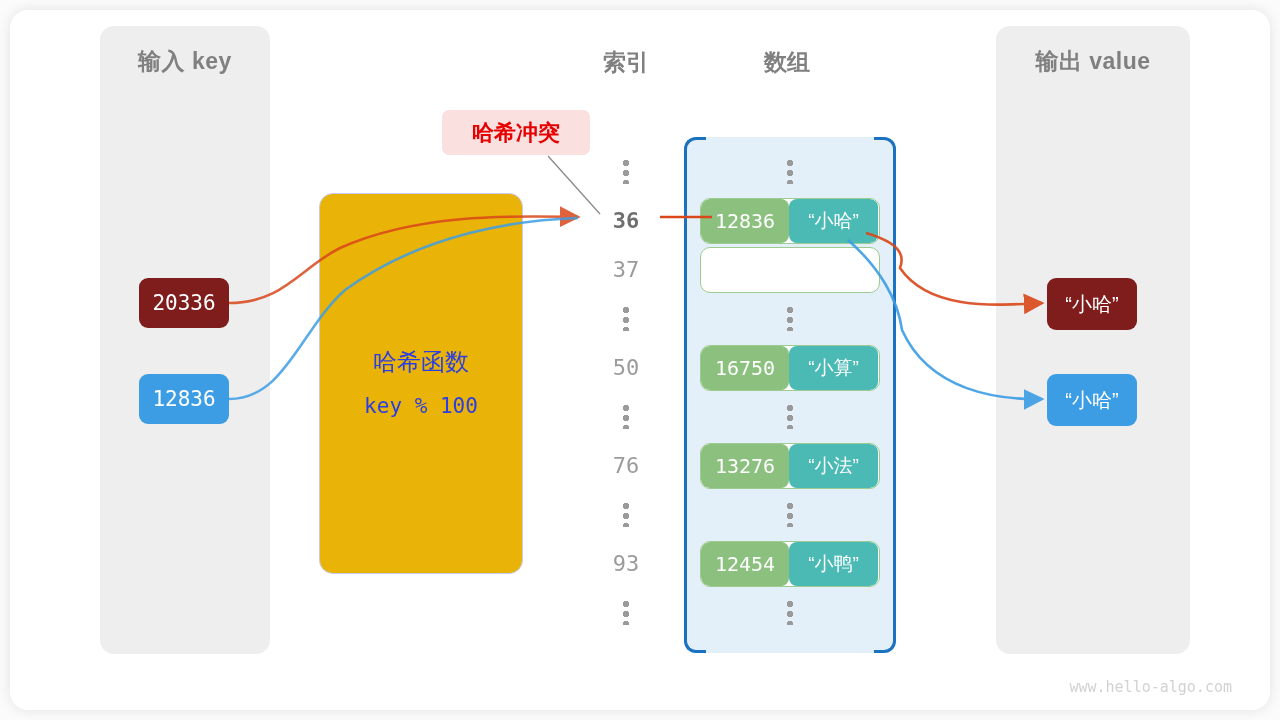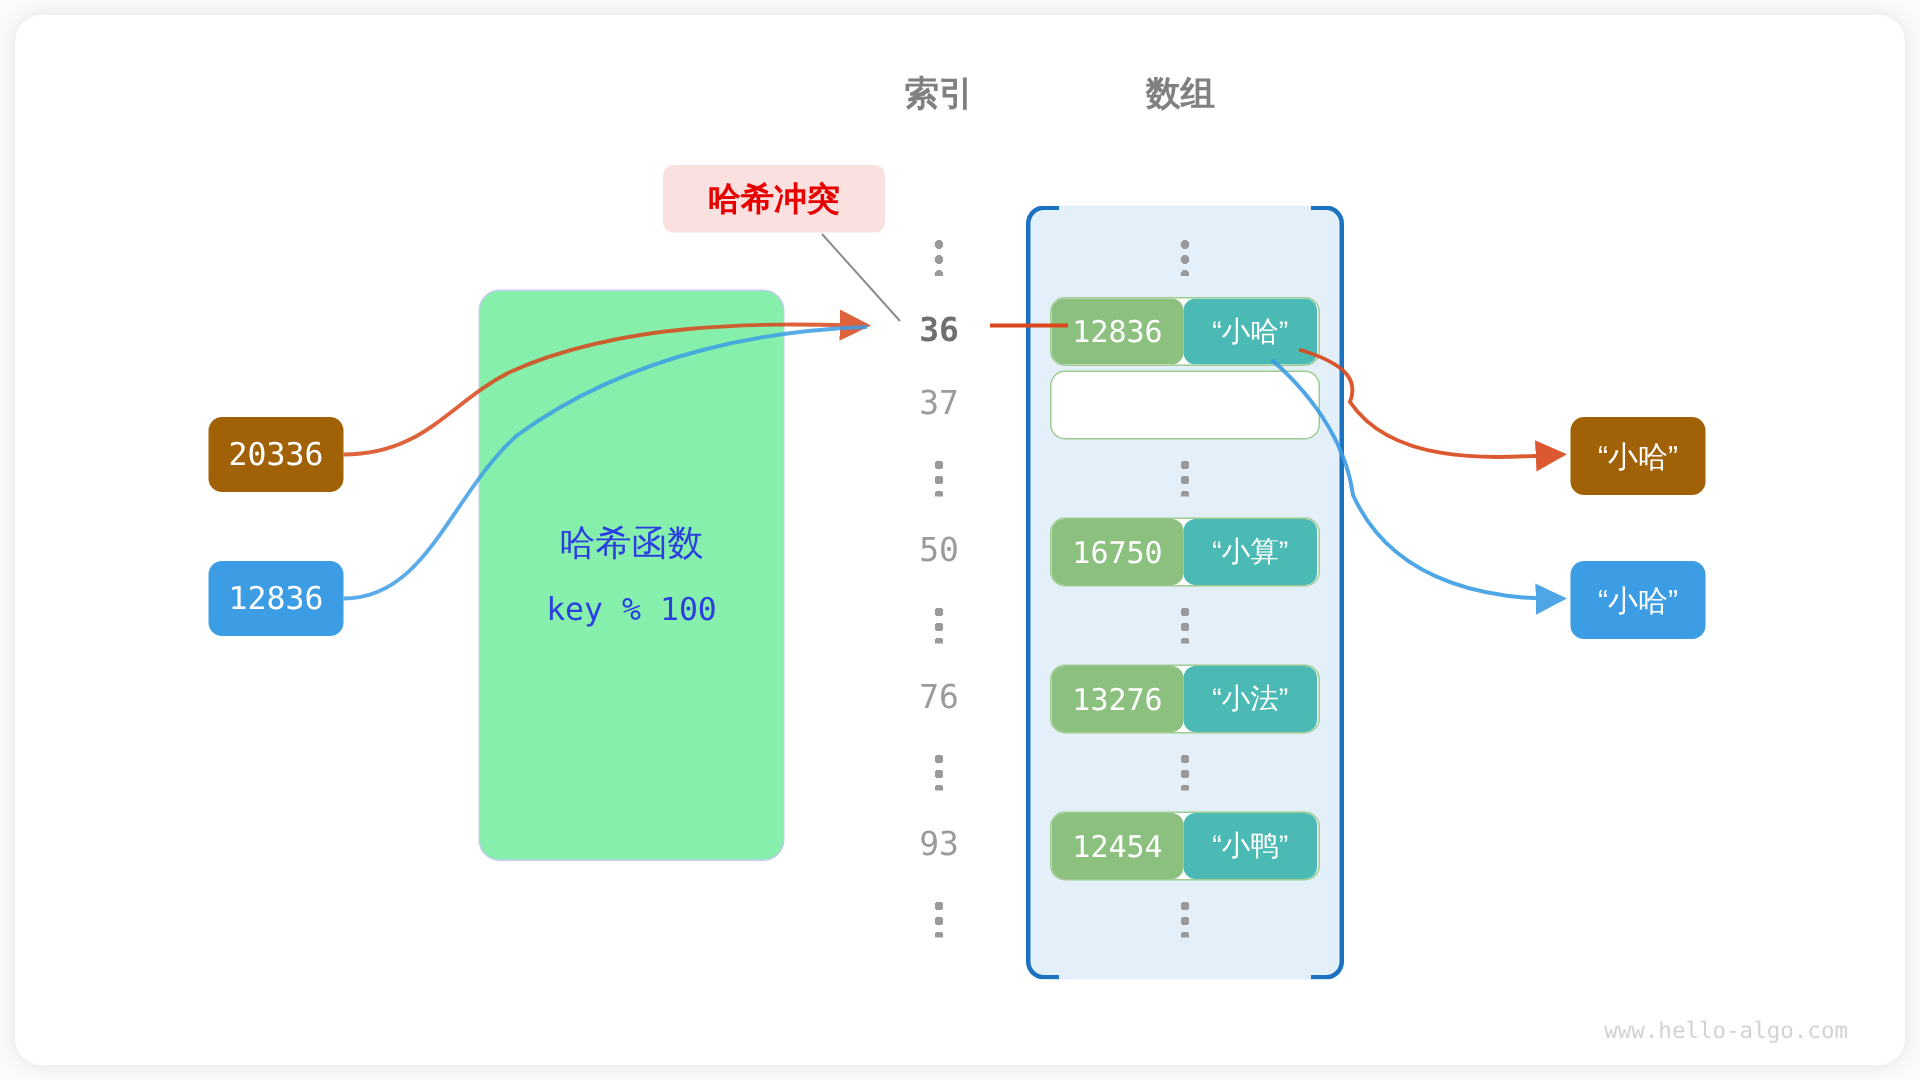--- a/index.html
+++ b/index.html
@@ -75,21 +75,21 @@
   #kv-head .k { color: #4e9a4e; }
   #kv-head .v { color: #3aa39c; margin-left: 14px; }
 
   
   #hash-box {
     position: absolute;
     left: 319px;
     top: 193px;
     width: 202px;
     height: 379px;
-    background: #86efac;
+    background: #eab308;
     border: 1.5px solid #c6caf0;
     border-radius: 14px;
   }
   #hash-title {
     position: absolute;
     left: 0; top: 152px;
     width: 100%;
     text-align: center;
     font-size: 24px;
     color: #2b3fe0;
@@ -129,21 +129,21 @@
     position: absolute;
     border-radius: 9px;
     display: flex;
     align-items: center;
     justify-content: center;
     font-family: "DejaVu Sans Mono", "Liberation Mono", monospace;
     font-size: 21px;
     color: #ffffff;
     white-space: nowrap;
   }
-  .pill.orange { background: #a16207; }
+  .pill.orange { background: #7f1d1d; }
   .pill.blue   { background: #3c9de5; }
   #in-0  { left: 139px; top: 278px; width: 90px; height: 50px; }
   #in-1  { left: 139px; top: 374px; width: 90px; height: 50px; }
   #out-0 { left: 1047px; top: 278px; width: 90px; height: 52px; font-family: "Liberation Sans", sans-serif; font-size: 20px; }
   #out-1 { left: 1047px; top: 374px; width: 90px; height: 52px; font-family: "Liberation Sans", sans-serif; font-size: 20px; }
 
   
   #array-box {
     position: absolute;
     left: 684px;
@@ -247,21 +247,27 @@
   }
 
   #wires { position: absolute; left: 0; top: 0; width: 1280px; height: 720px; pointer-events: none; }
 </style>
 </head>
 <body>
 
 <div id="stage">
   <div class="card"></div>
 
-
+  <div class="panel" id="panel-input">
+    <div class="panel-title">输入 key</div>
+  </div>
+
+  <div class="panel" id="panel-output">
+    <div class="panel-title">输出 value</div>
+  </div>
 
   <div class="col-head" id="head-index">索引</div>
   <div class="col-head" id="head-array">数组</div>
 
   <div id="hash-box">
     <div id="hash-title">哈希函数</div>
     <div id="hash-formula">key % 100</div>
   </div>
 
   <div id="collision-badge">哈希冲突</div>

